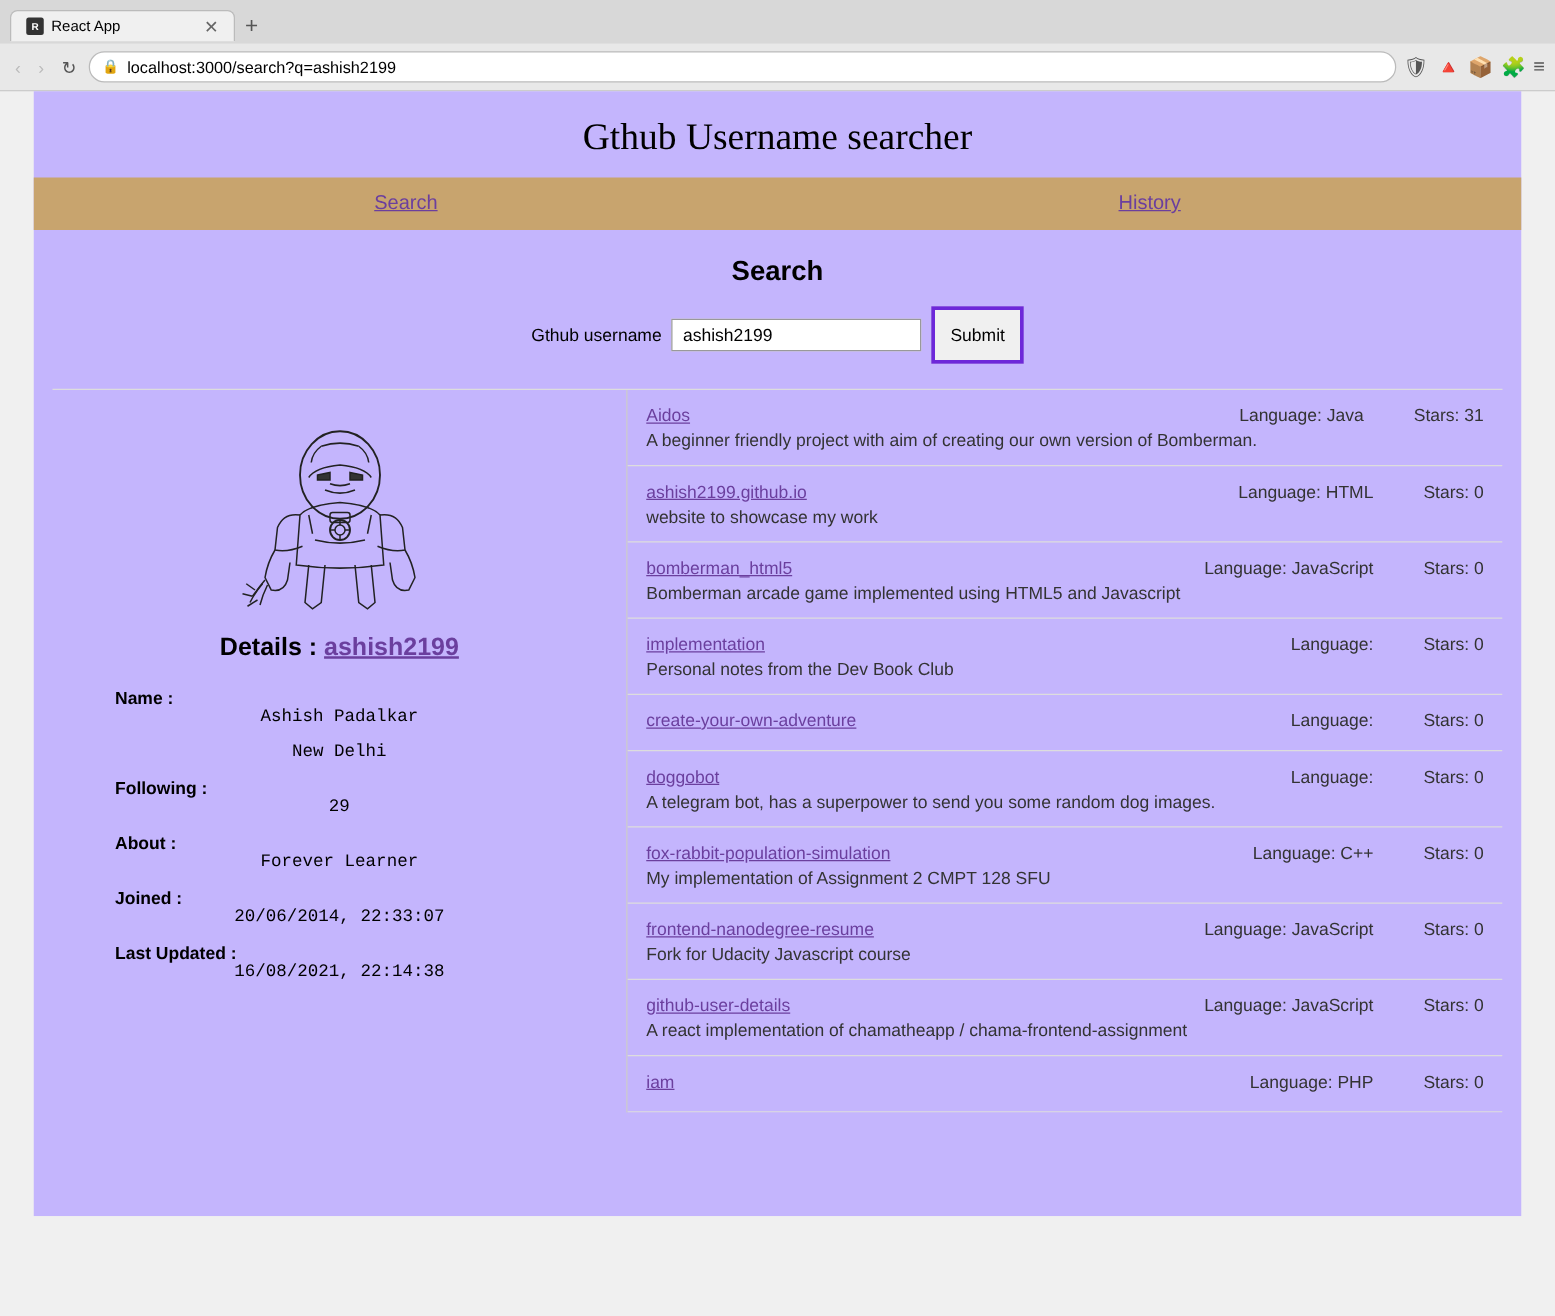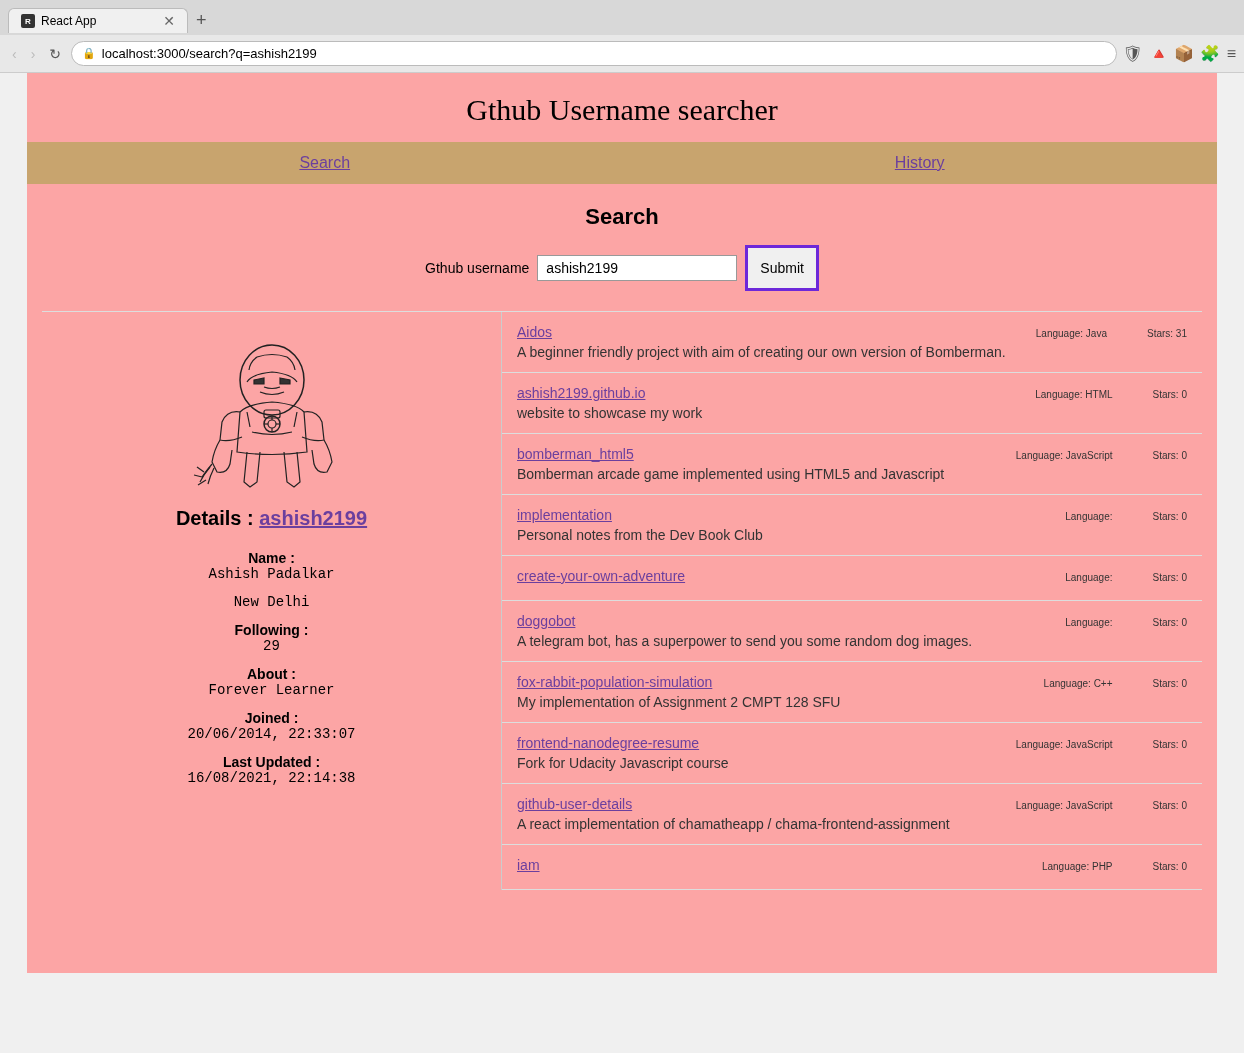--- a/index.html
+++ b/index.html
@@ -81,21 +81,21 @@
       padding: 4px 10px;
       gap: 6px;
     }
     .address-lock { font-size: 11px; color: #555; }
     .address-bar { flex: 1; border: none; outline: none; font-size: 13px; background: transparent; }
     .nav-icons { display: flex; align-items: center; gap: 6px; }
     .nav-icon-btn { background: none; border: none; cursor: pointer; font-size: 16px; color: #555; }
 
     
     .page-wrapper {
-      background: #fca5a5;
+      background: #c4b5fd;
       max-width: 1190px;
       margin: 0 auto;
       min-height: 900px;
     }
 
     .page-title {
       text-align: center;
       font-size: 30px;
       font-weight: 400;
       padding: 20px 0 15px 0;
@@ -191,21 +191,20 @@
     }
     .details-grid {
       padding: 0 30px;
     }
     .detail-row {
       margin-bottom: 12px;
     }
     .detail-label {
       font-weight: bold;
       font-size: 14px;
-      text-align: center;
     }
     .detail-value {
       text-align: center;
       font-size: 14px;
       font-family: Liberation Mono, monospace;
     }
 
     
     .right-panel {
       flex: 1;
@@ -225,21 +224,21 @@
     }
     .repo-name {
       color: #6b3f9e;
       text-decoration: underline;
       cursor: pointer;
       font-size: 14px;
     }
     .repo-meta {
       display: flex;
       gap: 40px;
-      font-size: 10px;
+      font-size: 14px;
       color: #333;
     }
     .repo-desc {
       font-size: 14px;
       color: #333;
     }
 
     
     .right-panel::-webkit-scrollbar { width: 10px; }
     .right-panel::-webkit-scrollbar-track { background: #f0f0f0; }

